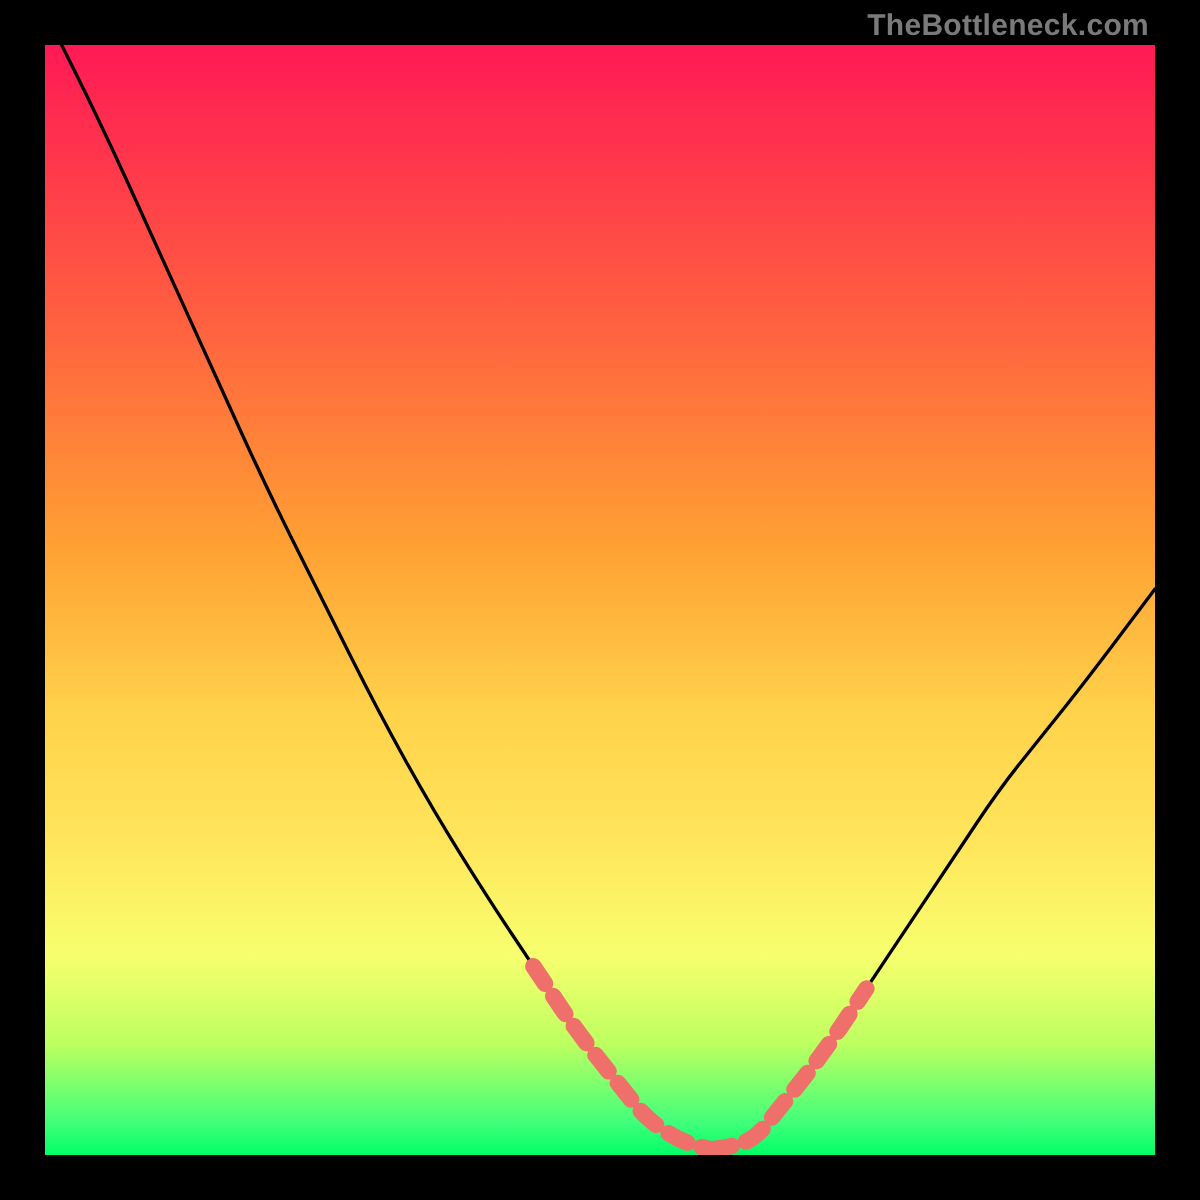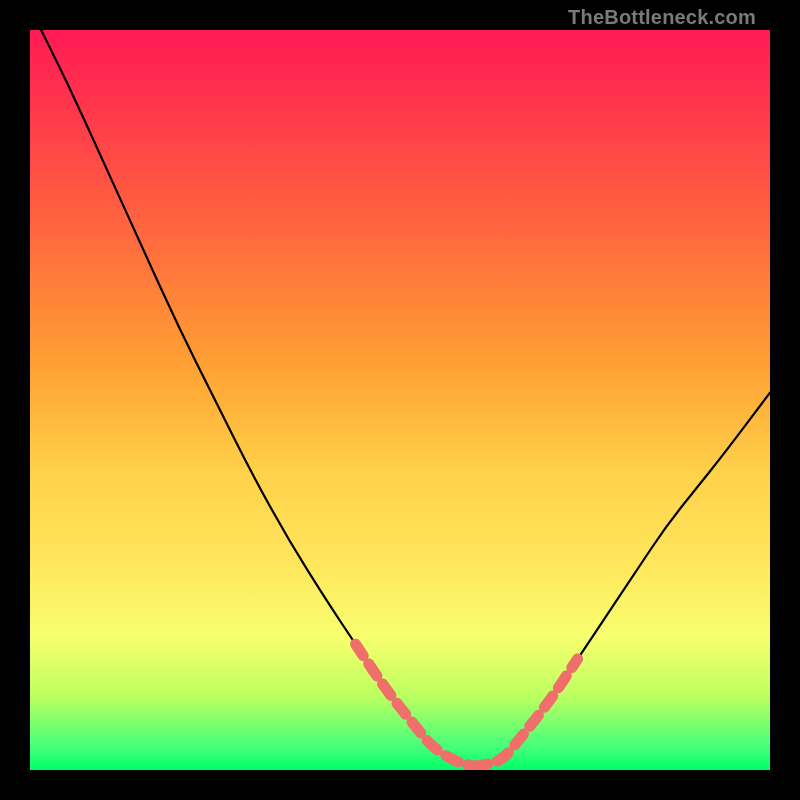--- a/index.html
+++ b/index.html
@@ -32,21 +32,21 @@
   }
   .plot svg {
     position: absolute;
     inset: 0;
     width: 100%;
     height: 100%;
   }
   .watermark {
     position: absolute;
     top: 6px;
-    right: 44px;
+    right: 34px;
     font-family: Arial, Helvetica, sans-serif;
     font-size: 20px;
     font-weight: bold;
     color: #7a7a7a;
     letter-spacing: 0.2px;
     user-select: none;
   }
 </style>
 </head>
 <body>

